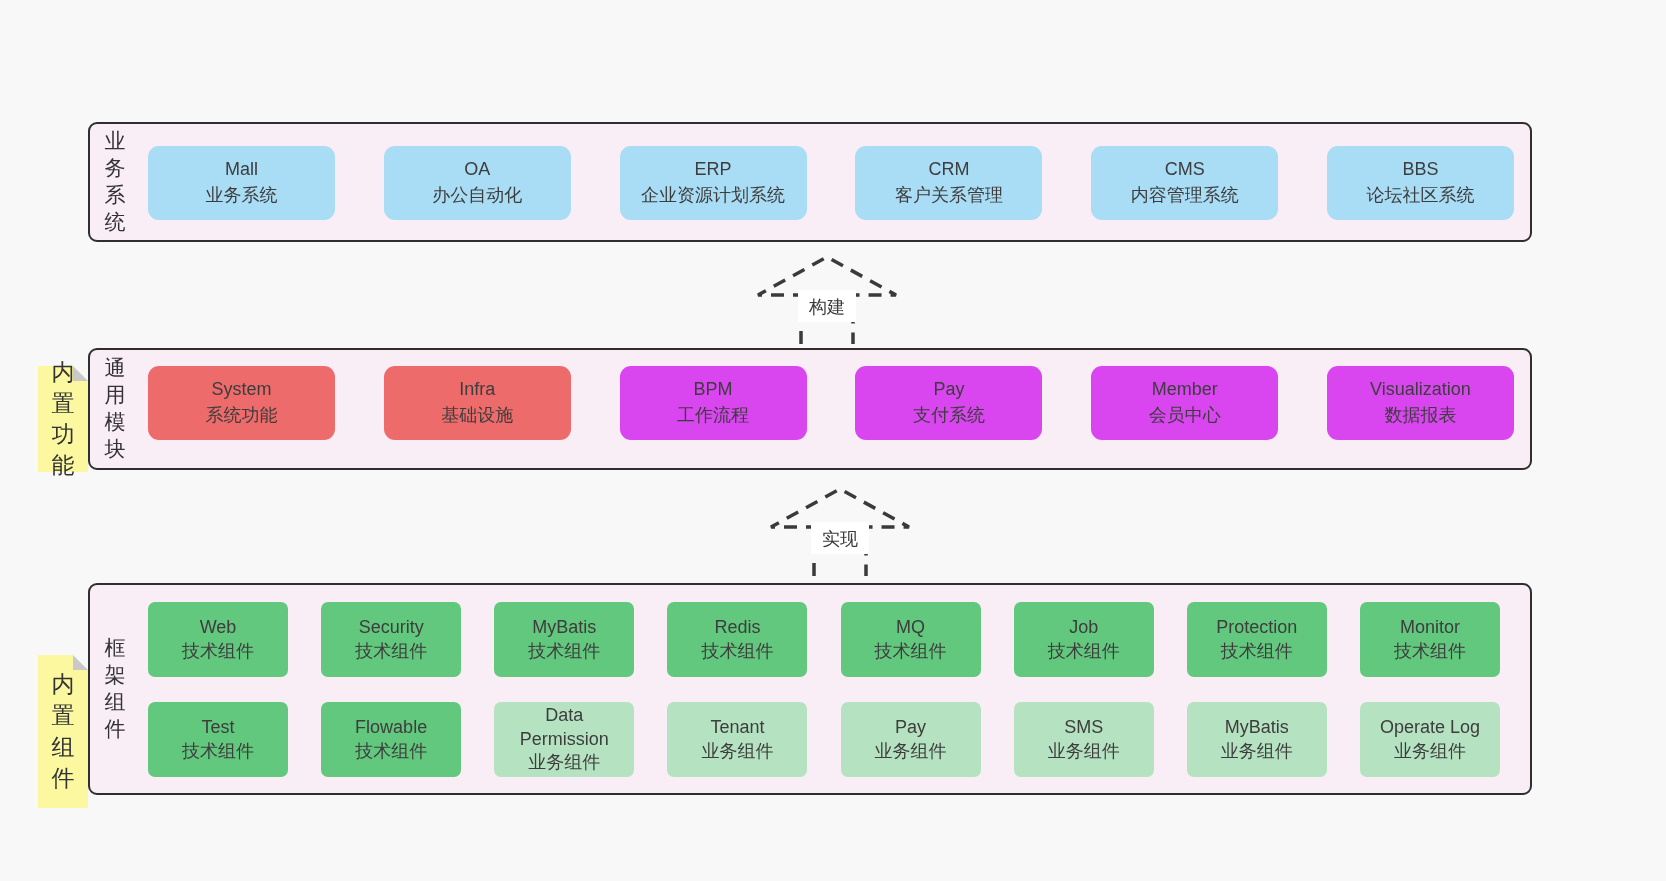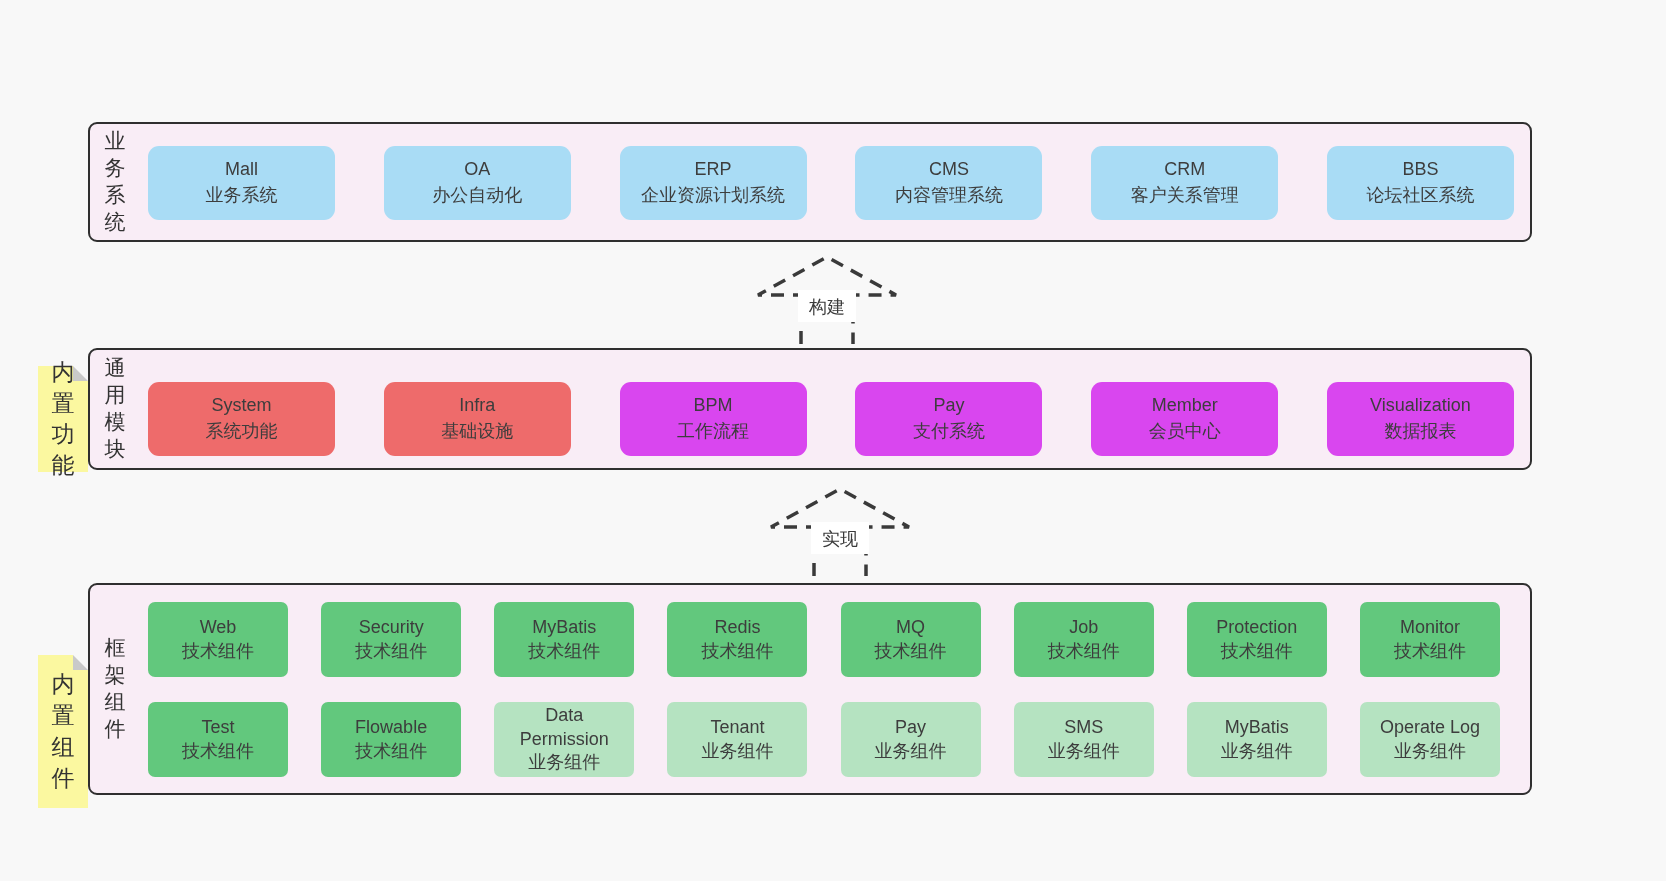--- a/index.html
+++ b/index.html
@@ -26,21 +26,21 @@
   }
   .vlabel{
     width:23px;word-break:break-all;line-height:1.28;
     font-size:21px;text-align:center;color:#333;
   }
 
   .row{
     position:absolute;left:58px;display:flex;justify-content:space-between;
   }
   #layer-business .row{top:22px;right:16px;}
-  #layer-modules .row{top:32px;right:16px;}
+  #layer-modules .row{top:16px;right:16px;}
   #layer-components .row-1{top:17px;right:30px;gap:28px;}
   #layer-components .row-2{top:117px;right:30px;}
 
   .node{
     border-radius:7px;
     display:flex;flex-direction:column;align-items:center;justify-content:center;
     text-align:center;font-size:18px;line-height:1.42;color:#3d3d3d;
     box-sizing:border-box;padding:2px 4px;
   }
   .node.wide{width:187px;height:74px;border-radius:11px;}
@@ -101,26 +101,26 @@
     </div>
     <div class="node wide blue">
       <span class="nname">OA</span>
       <span class="ndesc">办公自动化</span>
     </div>
     <div class="node wide blue">
       <span class="nname">ERP</span>
       <span class="ndesc">企业资源计划系统</span>
     </div>
     <div class="node wide blue">
+      <span class="nname">CRM</span>
+      <span class="ndesc">客户关系管理</span>
+    </div>
+    <div class="node wide blue">
       <span class="nname">CMS</span>
       <span class="ndesc">内容管理系统</span>
-    </div>
-    <div class="node wide blue">
-      <span class="nname">CRM</span>
-      <span class="ndesc">客户关系管理</span>
     </div>
     <div class="node wide blue">
       <span class="nname">BBS</span>
       <span class="ndesc">论坛社区系统</span>
     </div>
   </div>
 </div>
 
 <svg class="arrow-svg" id="arrow-build" width="160" height="94" viewBox="0 0 160 94">
   <path class="arrow-path" d="M51,92 L51,43 L8,43 L77,5 L146,43 L103,43 L103,92"></path>

